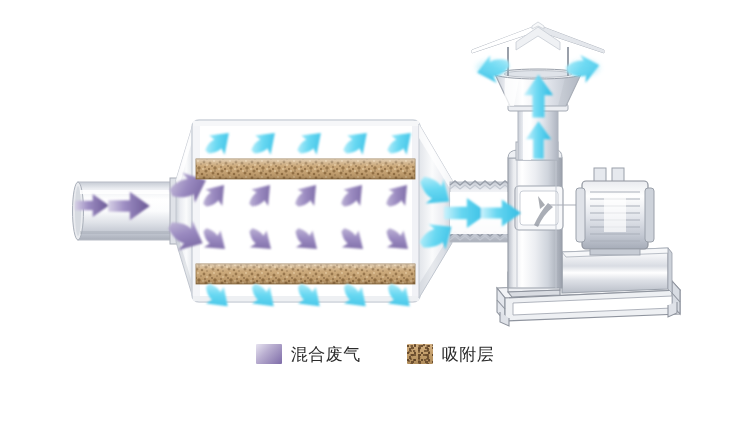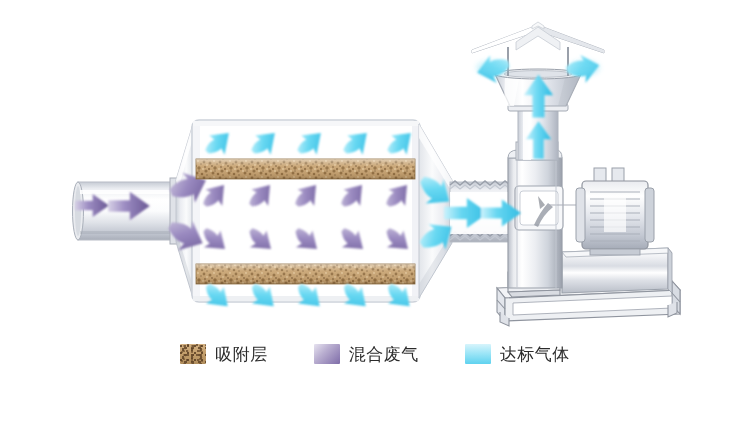--- a/index.html
+++ b/index.html
@@ -493,29 +493,25 @@
     <g filter="url(#blurVerySoft)" opacity="0.35">
       <ellipse cx="492" cy="68" rx="16" ry="8" fill="#7fdff5"></ellipse>
       <ellipse cx="584" cy="68" rx="16" ry="8" fill="#7fdff5"></ellipse>
     </g>
 
   </svg>
 
   <div id="legend">
 
     <div class="legend-entry">
+      <span class="legend-swatch sw-mixed"></span>
+      <span class="legend-label">混合废气</span>
+    </div>
+
+    <div class="legend-entry">
       <span class="legend-swatch sw-adsorbent"></span>
       <span class="legend-label">吸附层</span>
     </div>
 
-    <div class="legend-entry">
-      <span class="legend-swatch sw-mixed"></span>
-      <span class="legend-label">混合废气</span>
-    </div>
-
-    <div class="legend-entry">
-      <span class="legend-swatch sw-clean"></span>
-      <span class="legend-label">达标气体</span>
-    </div>
 
   </div>
 
 </div>
 
 </body></html>

